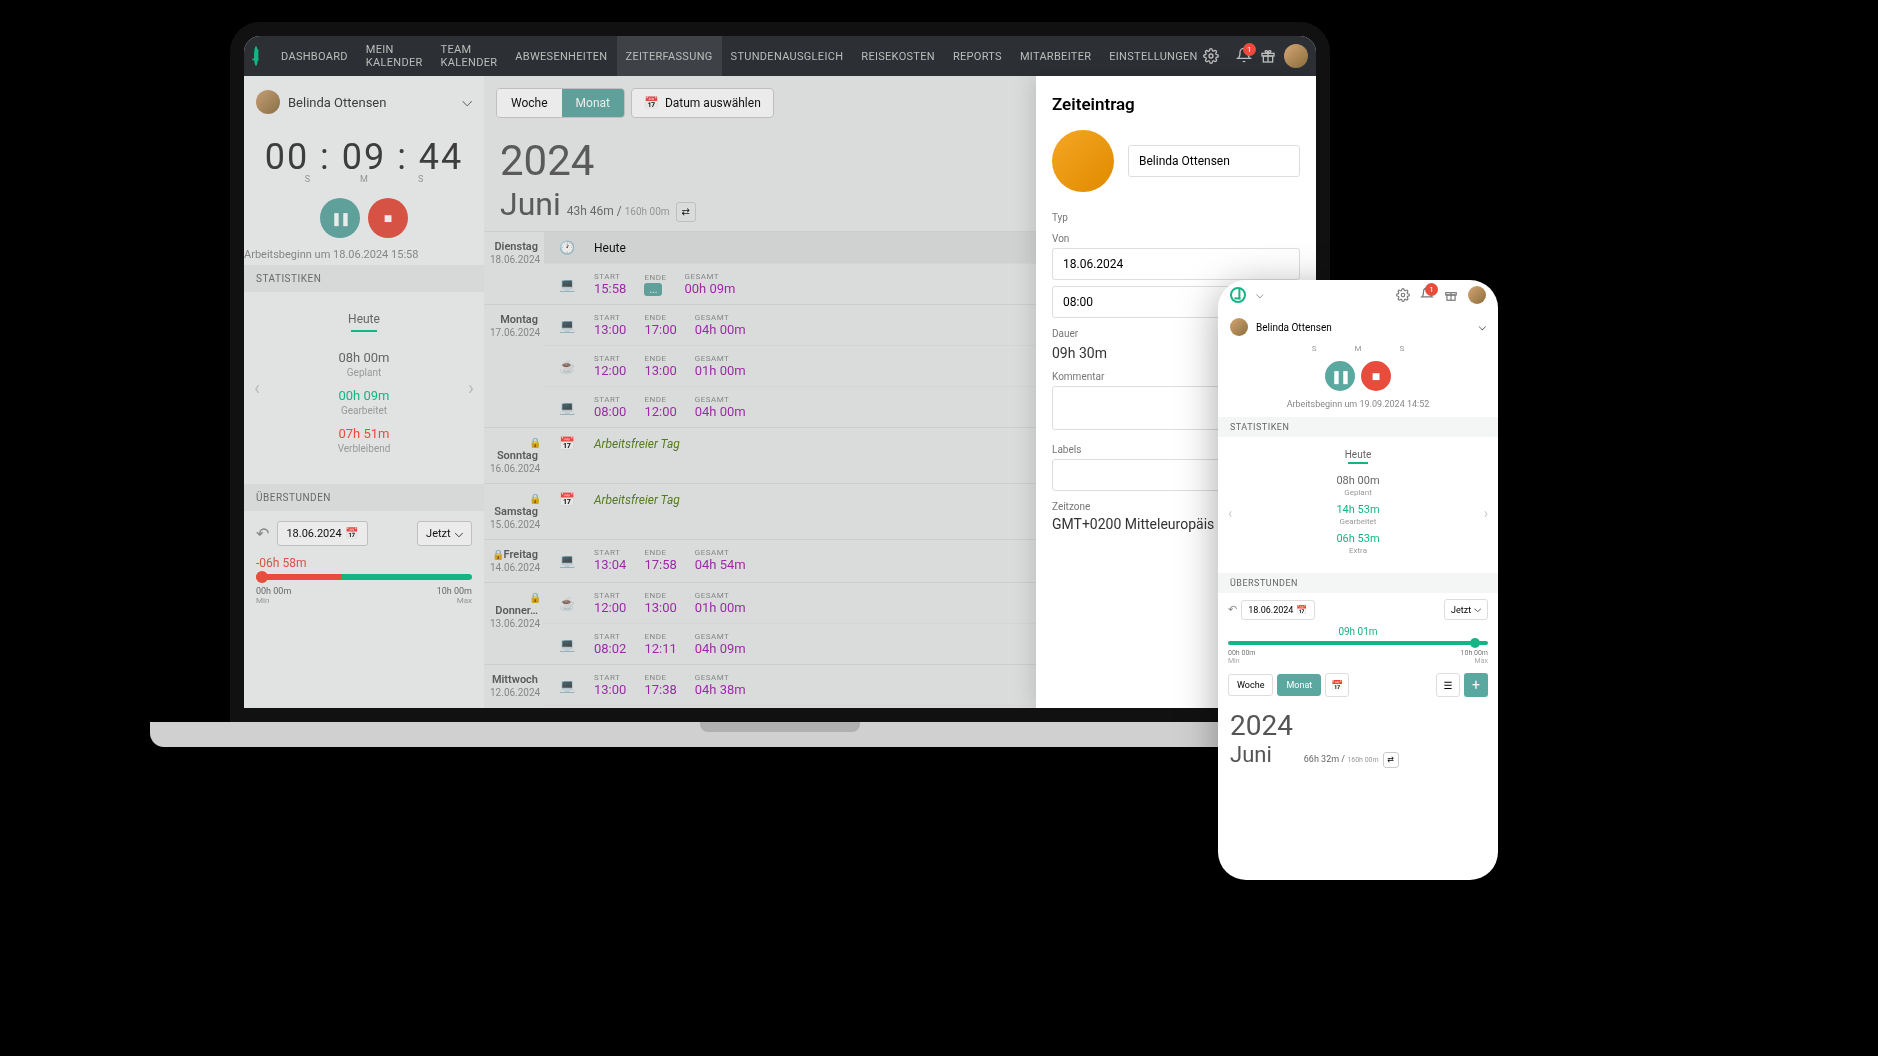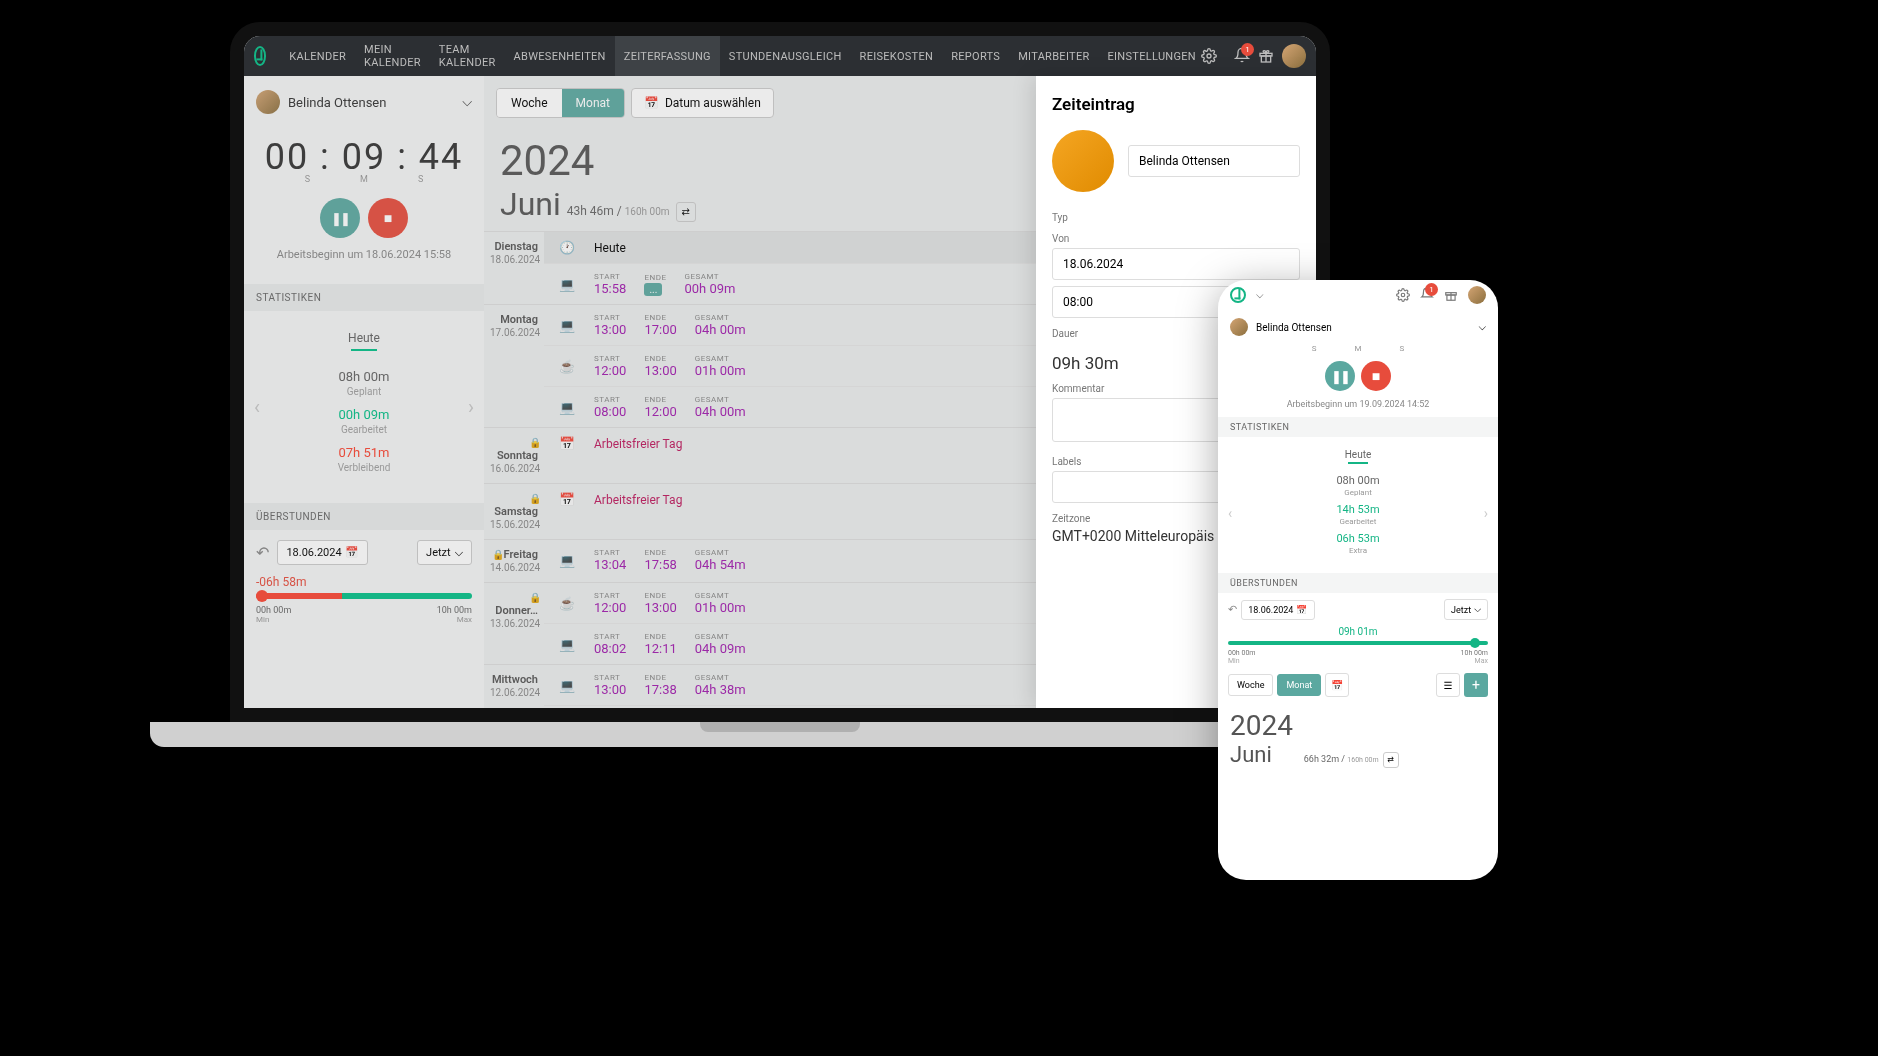--- a/index.html
+++ b/index.html
@@ -34,21 +34,21 @@
 .timer { text-align:center; padding:8px 0 4px; }
 .timer-digits { font-size:36px; color:#333; font-weight:400; letter-spacing:2px; }
 .timer-labels { display:flex; justify-content:center; gap:50px; font-size:9px; color:#999; margin-top:-4px; }
 
 .timer-btns { display:flex; justify-content:center; gap:8px; margin:10px 0; }
 .btn-pause { width:40px; height:40px; border-radius:50%; background:#5ba8a0; border:none; display:flex; align-items:center; justify-content:center; cursor:pointer; }
 .btn-stop { width:40px; height:40px; border-radius:50%; background:#e74c3c; border:none; display:flex; align-items:center; justify-content:center; cursor:pointer; }
 .icon-pause::before { content:'❚❚'; color:#fff; font-size:13px; letter-spacing:-2px; }
 .icon-stop::before { content:'■'; color:#fff; font-size:14px; }
 
-.work-start { font-size:11px; color:#888; text-align:center; margin:6px 0 23px; }
+.work-start { font-size:11px; color:#888; text-align:left; margin:6px 0 4px; }
 
 .section-h { font-size:10px; color:#666; letter-spacing:0.5px; padding:8px 12px; background:#e8eaea; }
 
 .stats-card { padding:20px 12px; text-align:center; position:relative; }
 .stats-heute { font-size:12px; color:#666; margin-bottom:4px; }
 .stats-underline { width:26px; height:2px; background:#14b585; margin:0 auto 18px; }
 .stat-line { font-size:13px; margin:2px 0; }
 .stat-sub { font-size:10px; color:#999; margin-bottom:10px; }
 .c-gray{color:#666;} .c-green{color:#14b585;} .c-red{color:#e74c3c;}
 .arrow-l,.arrow-r { position:absolute; top:50%; transform:translateY(-50%); color:#bbb; font-size:20px; cursor:pointer; }
@@ -91,30 +91,30 @@
 .entry.today-h { background:#e0e2e2; }
 .entry-icon { width:18px; text-align:center; color:#999; font-size:13px; }
 .time-col { }
 .time-lbl { font-size:8px; color:#888; letter-spacing:0.5px; }
 .time-val { font-size:13px; color:#a21caf; }
 .time-ende-live { background:#5ba8a0; color:#fff; padding:1px 5px; border-radius:3px; font-size:10px; }
 .mini-btns { display:flex; gap:4px; margin-left:auto; }
 .mini-btn { width:22px; height:22px; border-radius:4px; border:none; display:flex; align-items:center; justify-content:center; cursor:pointer; color:#fff; font-size:11px; }
 .mb-ok{background:#5ba8a0;} .mb-x{background:#888;}
 .lock { color:#5ba8a0; font-size:10px; align-self:center; margin-right:-4px; }
-.free-day { color:#be185d; }
+.free-day { color:#4d7c0f;font-style:italic; }
 
 
 .drawer { position:absolute; right:0; top:40px; width:280px; bottom:0; background:#fff; box-shadow:-4px 0 20px rgba(0,0,0,0.12); padding:18px 16px; z-index:10; overflow:hidden; }
 .drawer h2 { font-size:17px; font-weight:600; margin-bottom:16px; }
 .drawer-user { display:flex; align-items:center; gap:14px; margin-bottom:20px; }
 .drawer-name { border:1px solid #ddd; border-radius:3px; padding:8px 10px; font-size:12px; flex:1; }
 .fld-lbl { font-size:10px; color:#777; margin:10px 0 4px; }
 .fld-inp { width:100%; border:1px solid #ddd; border-radius:3px; padding:8px 10px; font-size:12px; background:#fff; }
-.dauer-val { font-size:17px; color:#333; margin-top:14px; }
+.dauer-val { font-size:14px; color:#333; margin-top:6px; }
 .ta { width:100%; height:44px; border:1px solid #ddd; border-radius:3px; }
 
 
 .phone { position:absolute; right:380px; top:280px; width:280px; height:600px; background:#fff; border-radius:28px; box-shadow:0 8px 40px rgba(0,0,0,0.35); overflow:hidden; z-index:50; }
 .phone-top { height:30px; display:flex; align-items:center; padding:0 12px; gap:10px; font-size:11px; color:#666; }
 .phone-top .logo { width:16px; height:16px; border-width:2px; margin:0; }
 .phone-top .chev { font-size:10px; }
 .phone-icons { margin-left:auto; display:flex; gap:10px; align-items:center; position:relative; }
 .phone-icons .bell-wrap { position:relative; }
 .avatar-xs { width:18px; height:18px; border-radius:50%; background:linear-gradient(135deg,#d4a574,#8b6f3e); }
@@ -159,21 +159,21 @@
 svg { width:16px; height:16px; }
 </style>
 </head>
 <body>
 
 <div class="laptop">
   <div class="laptop-screen">
 
     <div class="topnav">
       <div class="logo"></div>
-      <div class="nav-item">KALENDER</div>
+      <div class="nav-item">DASHBOARD</div>
       <div class="nav-item">MEIN KALENDER</div>
       <div class="nav-item">TEAM KALENDER</div>
       <div class="nav-item">ABWESENHEITEN</div>
       <div class="nav-item active">ZEITERFASSUNG</div>
       <div class="nav-item">STUNDENAUSGLEICH</div>
       <div class="nav-item">REISEKOSTEN</div>
       <div class="nav-item">REPORTS</div>
       <div class="nav-item">MITARBEITER</div>
       <div class="nav-right">
         <div class="nav-item" style="gap:5px;">

